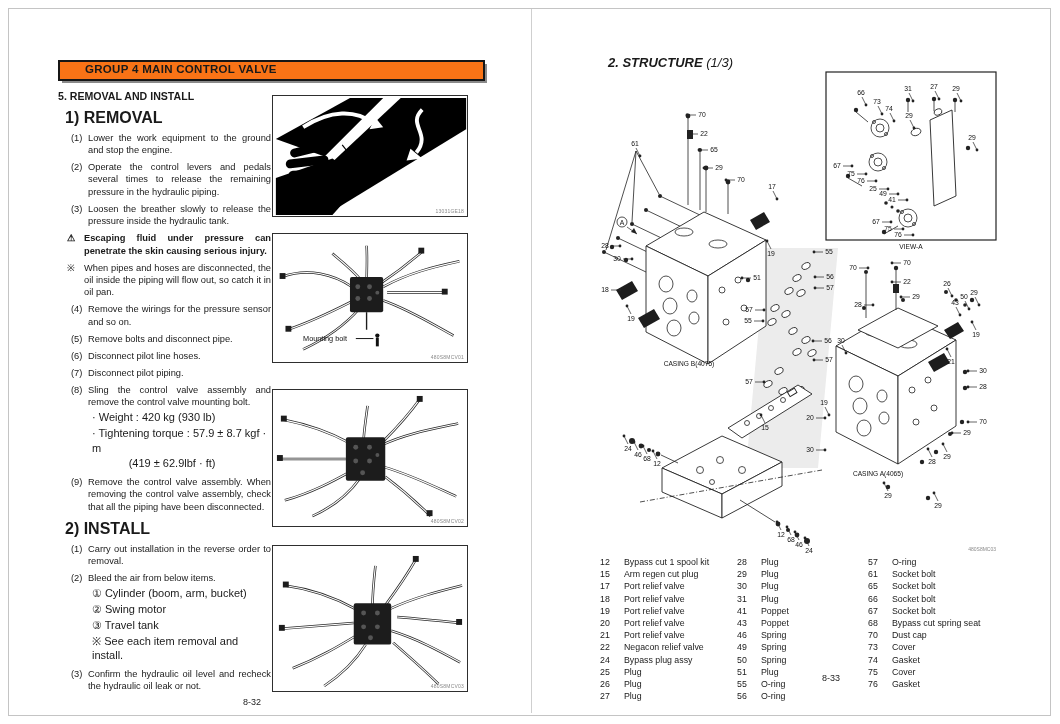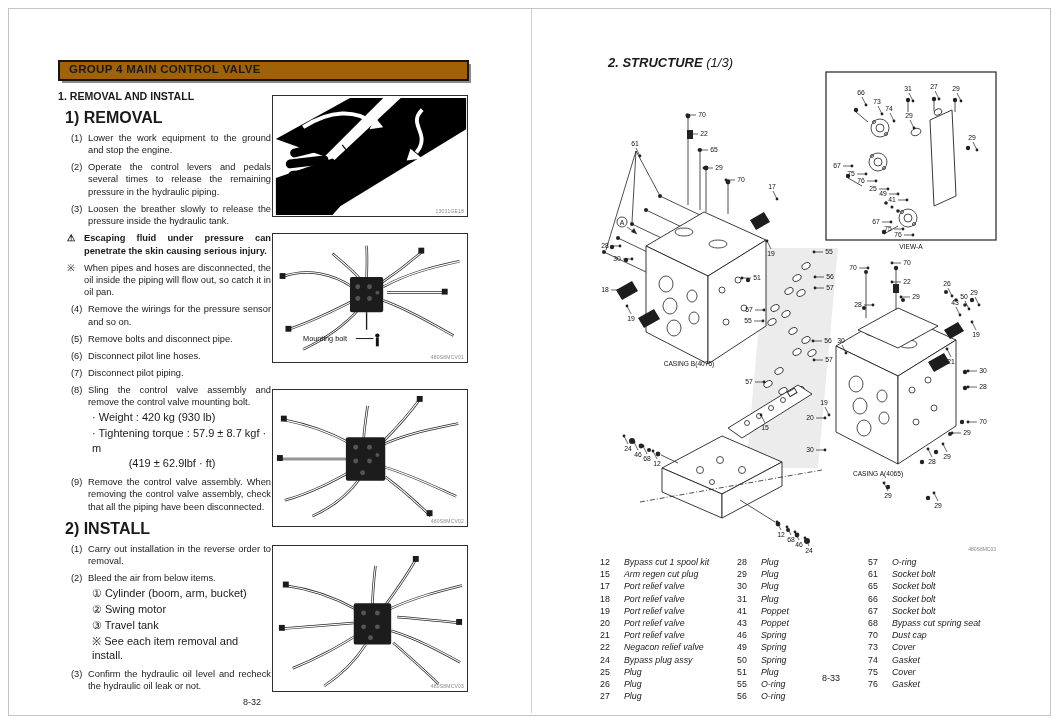--- a/index.html
+++ b/index.html
@@ -2,23 +2,23 @@
 <html><head>
 <meta charset="utf-8">
 <style>
   html,body{margin:0;padding:0;background:#f2f2f2;}
   .scan{position:relative;width:1060px;height:724px;background:#fff;overflow:hidden;
         font-family:"Liberation Sans",sans-serif;color:#1a1a1a;}
   .frame{position:absolute;left:8px;top:8px;width:1041px;height:706px;border:1px solid #c4c4c4;}
   .divider{position:absolute;left:531px;top:9px;width:1px;height:704px;background:#cfcfcf;}
 
   
-  .title-box{position:absolute;left:58px;top:60px;width:398px;height:15px;background:#a16207;
+  .title-box{position:absolute;left:58px;top:60px;width:398px;height:15px;background:#f97316;
              border:2px solid #161616;box-shadow:3px 3px 0 -1px #8a8a8a;
-             font-size:11.5px;font-weight:bold;padding:1px 0 1px 9px;letter-spacing:.3px;}
+             font-size:11.5px;font-weight:bold;padding:1px 0 1px 25px;letter-spacing:.3px;}
   .textcol{position:absolute;left:58px;top:88px;width:213px;}
   .h1{font-size:10.6px;font-weight:bold;margin:2px 0 3px 0;}
   .h2{font-size:16px;font-weight:bold;margin:7px 0 2px 7px;}
   .step{display:flex;font-size:9.3px;line-height:1.34;margin:4.5px 0 0 13px;}
   .step.note{margin-left:9px;}
   .step.bold{font-weight:bold;}
   .marker{flex:none;width:17px;}
   .stext{flex:1;text-align:justify;}
   .substep{font-size:11px;line-height:1.36;margin:1px 0 0 34px;}
   .figbox{position:absolute;border:1.5px solid #2e2e2e;background:#fff;}
@@ -31,21 +31,21 @@
   .r-title{position:absolute;left:608px;top:55px;font-size:13px;font-style:italic;}
   .r-title b{font-weight:bold;}
   .r-title .norm{font-weight:normal;}
 
   .parts-col{position:absolute;top:556px;}
   .pc1{left:600px;width:136px;}
   .pc2{left:737px;width:130px;}
   .pc3{left:868px;width:188px;}
   .prow{display:flex;font-size:8.8px;line-height:12.2px;}
   .pno{flex:none;width:24px;}
-  .pname{flex:1;font-style:italic;}
+  .pname{flex:1;}
 
   
   #diagram-svg{position:absolute;left:540px;top:60px;}
   .blk{fill:#fff;stroke:#222;stroke-width:.9;}
   .dark{fill:#1d1d1d;stroke:none;}
   .ring{fill:#fff;stroke:#222;stroke-width:.8;}
   .co{font-size:6.8px;fill:#111;text-anchor:middle;}
   .cap{font-size:6.6px;fill:#111;text-anchor:middle;}
   .code{font-size:5px;fill:#8a8a8a;text-anchor:end;}
   .lead{stroke:#222;stroke-width:.7;}
@@ -64,21 +64,21 @@
 
 <div class="scan">
   <div class="frame"></div>
   <div class="divider"></div>
 
   <div class="title-box">
     <span>GROUP 4  MAIN CONTROL VALVE</span>
   </div>
 
   <div class="textcol">
-    <div class="h1">1. REMOVAL AND INSTALL</div>
+    <div class="h1">5. REMOVAL AND INSTALL</div>
     <div class="h2">1) REMOVAL</div>
     <div id="removal-steps">
         <div class="step">
           <span class="marker">(1)</span>
           <div class="stext">Lower the work equipment to the ground and stop the engine.</div>
         </div>
         <div class="step">
           <span class="marker">(2)</span>
           <div class="stext">Operate the control levers and pedals several times to release the remaining pressure in the hydraulic piping.</div>
         </div>

